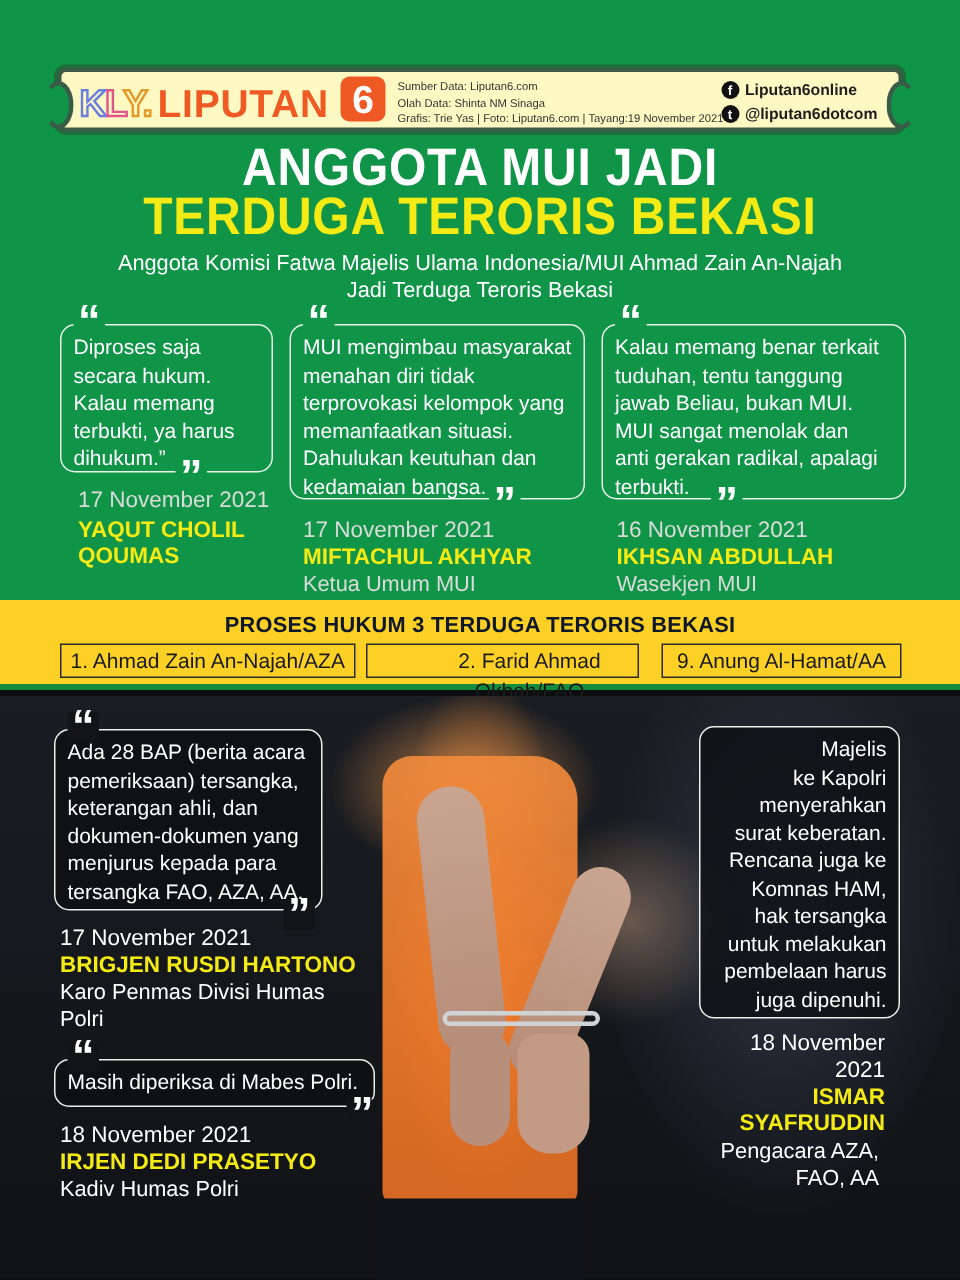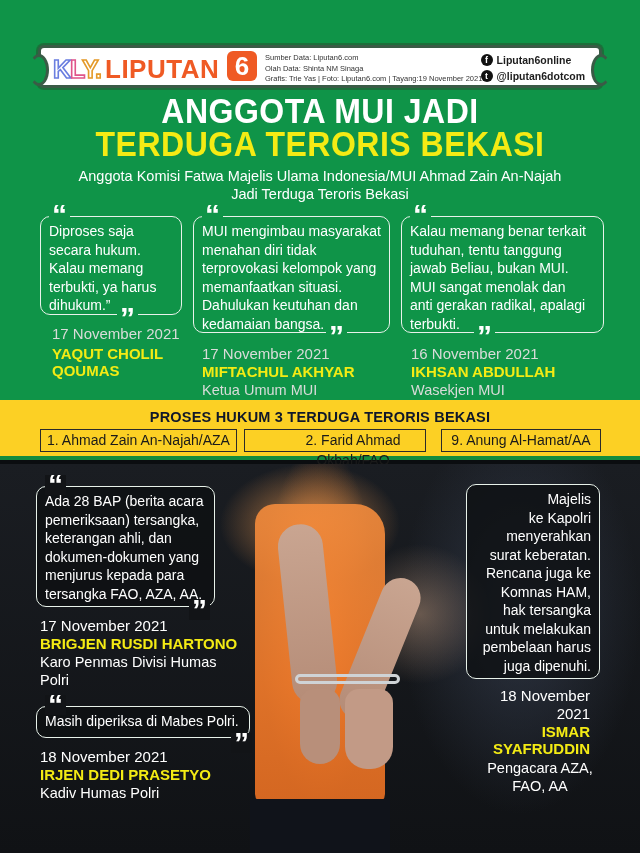--- a/index.html
+++ b/index.html
@@ -9,21 +9,21 @@
       background: #0b0d10;
       position: relative;
     }
     .top-section {
       position: absolute; left: 0; top: 0; width: 640px; height: 400px;
       background: #0f9448;
     }
     
     .header-bar {
       position: absolute; left: 38px; top: 45px; width: 564px; height: 43px;
-      background: #ffffff;
+      background: #fef9c3;
       border: 3px solid #3a5b46;
       border-radius: 6px;
       box-shadow: 0 0 0 2px #1c6f3a;
     }
     .header-bar::before, .header-bar::after {
       content: ""; position: absolute; top: 6px; width: 14px; height: 26px;
       background: #0f9448; border: 3px solid #3a5b46; border-radius: 50%;
     }
     .header-bar::before { left: -12px; border-left-color: transparent; }
     .header-bar::after { right: -12px; border-right-color: transparent; }
@@ -288,17 +288,17 @@
     <div>juga dipenuhi.</div>
   </div>
   <div class="attr-date" style="left:466px; top:223px; width:124px; text-align:right; line-height:18px;">
     <div>18 November</div>
     <div>2021</div>
   </div>
   <div class="attr-name" style="left:466px; top:259px; width:124px; text-align:right;">
     <div>ISMAR</div>
     <div>SYAFRUDDIN</div>
   </div>
-  <div class="attr-role" style="left:473px; top:295px; width:134px; text-align:center;">
+  <div class="attr-role" style="left:452px; top:295px; width:134px; text-align:right;">
     <div>Pengacara AZA,</div>
     <div>FAO, AA</div>
   </div>
 </div>
 
 </body></html>

